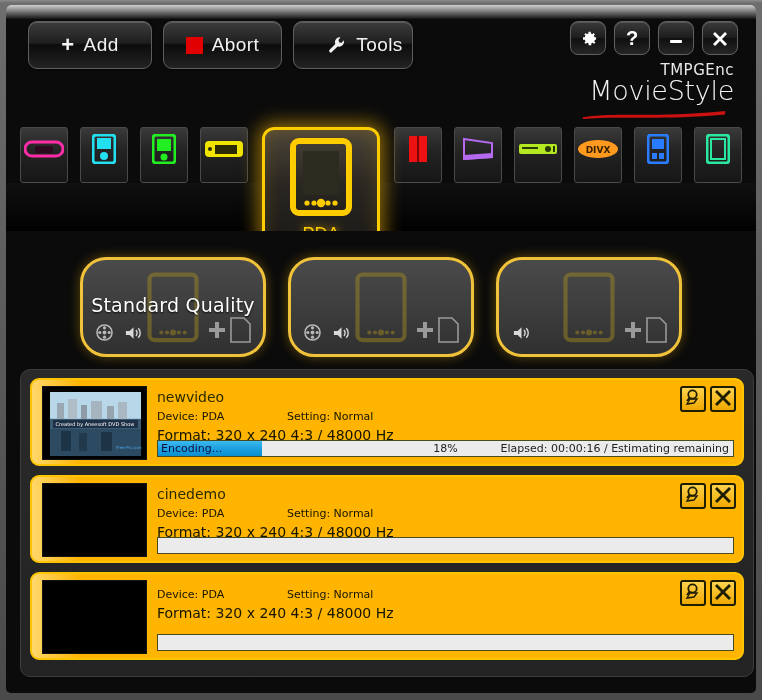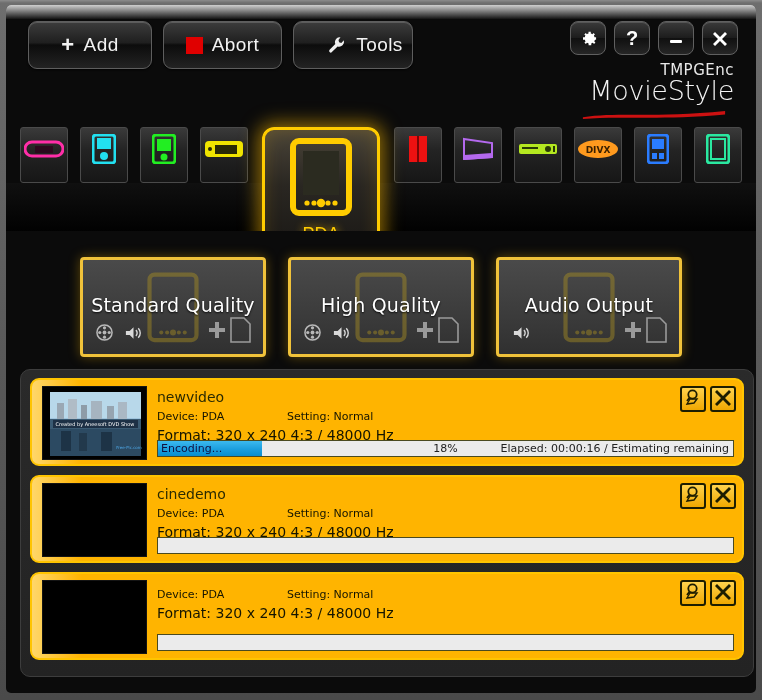--- a/index.html
+++ b/index.html
@@ -98,21 +98,21 @@
     padding-top: 0;
   }
   #dev-pda .lbl { font-size: 18px; color: #ffcc00; margin-top: 4px;
     text-shadow: 0 0 8px rgba(255,190,0,.9); }
   
   #presets {
     position: absolute; left: 0; top: 252px; width: 100%;
     display: flex; justify-content: center; gap: 22px;
   }
   .preset {
-    width: 186px; height: 100px; border-radius: 4px;
+    width: 186px; height: 100px; border-radius: 26px;
     border: 3px solid #f0c23a;
     background: linear-gradient(180deg,#4a4a4a 0%,#3b3b3b 60%,#303030 100%);
     box-shadow: 0 0 12px rgba(255,190,0,.35);
     position: relative; cursor: pointer; overflow: hidden;
   }
   .preset .watermark {
     position: absolute; left: 50%; top: 10px; transform: translateX(-50%);
     opacity: .45;
   }
   .preset .ptitle {
@@ -437,21 +437,20 @@
         <span class="watermark">
           <svg width="52" height="78" viewBox="0 0 62 88">
             <rect x="3" y="3" width="56" height="78" rx="6" fill="none" stroke="#a98f22" stroke-width="5"></rect>
             <circle cx="17" cy="72" r="2.4" fill="#a98f22"></circle>
             <circle cx="24" cy="72" r="2.4" fill="#a98f22"></circle>
             <circle cx="31" cy="72" r="3.6" fill="#a98f22"></circle>
             <circle cx="38" cy="72" r="2.4" fill="#a98f22"></circle>
             <circle cx="45" cy="72" r="2.4" fill="#a98f22"></circle>
           </svg>
         </span>
-        <div class="ptitle">High Quality</div>
         <div class="icons-left">
           <span>
             <svg width="17" height="17" viewBox="0 0 18 18">
               <circle cx="9" cy="9" r="8" fill="none" stroke="#b8b8b8" stroke-width="1.6"></circle>
               <circle cx="9" cy="9" r="2" fill="#b8b8b8"></circle>
               <circle cx="9" cy="4" r="1.7" fill="#b8b8b8"></circle>
               <circle cx="9" cy="14" r="1.7" fill="#b8b8b8"></circle>
               <circle cx="4" cy="9" r="1.7" fill="#b8b8b8"></circle>
               <circle cx="14" cy="9" r="1.7" fill="#b8b8b8"></circle>
             </svg>
@@ -483,21 +482,20 @@
         <span class="watermark">
           <svg width="52" height="78" viewBox="0 0 62 88">
             <rect x="3" y="3" width="56" height="78" rx="6" fill="none" stroke="#a98f22" stroke-width="5"></rect>
             <circle cx="17" cy="72" r="2.4" fill="#a98f22"></circle>
             <circle cx="24" cy="72" r="2.4" fill="#a98f22"></circle>
             <circle cx="31" cy="72" r="3.6" fill="#a98f22"></circle>
             <circle cx="38" cy="72" r="2.4" fill="#a98f22"></circle>
             <circle cx="45" cy="72" r="2.4" fill="#a98f22"></circle>
           </svg>
         </span>
-        <div class="ptitle">Audio Output</div>
         <div class="icons-left">
           <span>
             <svg width="19" height="16" viewBox="0 0 20 16">
               <path d="M2 6 L6 6 L10 2 L10 14 L6 10 L2 10 Z" fill="#d8d8d8"></path>
               <path d="M12.5 5 A4 4 0 0 1 12.5 11" fill="none" stroke="#d8d8d8" stroke-width="1.5"></path>
               <path d="M15 3 A7 7 0 0 1 15 13" fill="none" stroke="#d8d8d8" stroke-width="1.5"></path>
             </svg>
           </span>
         </div>
         <div class="icons-right">

